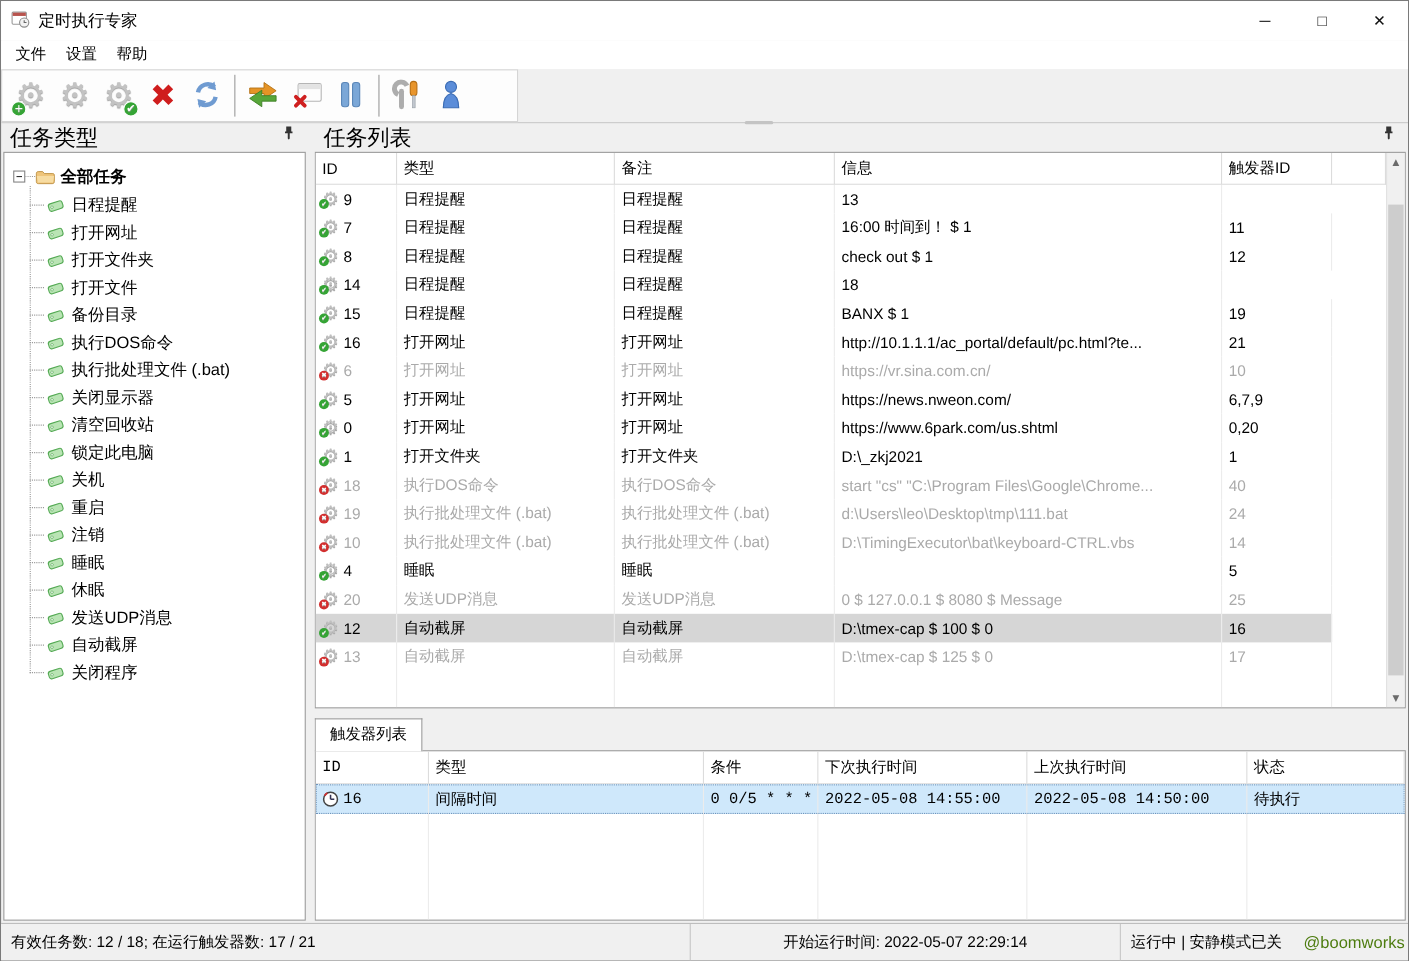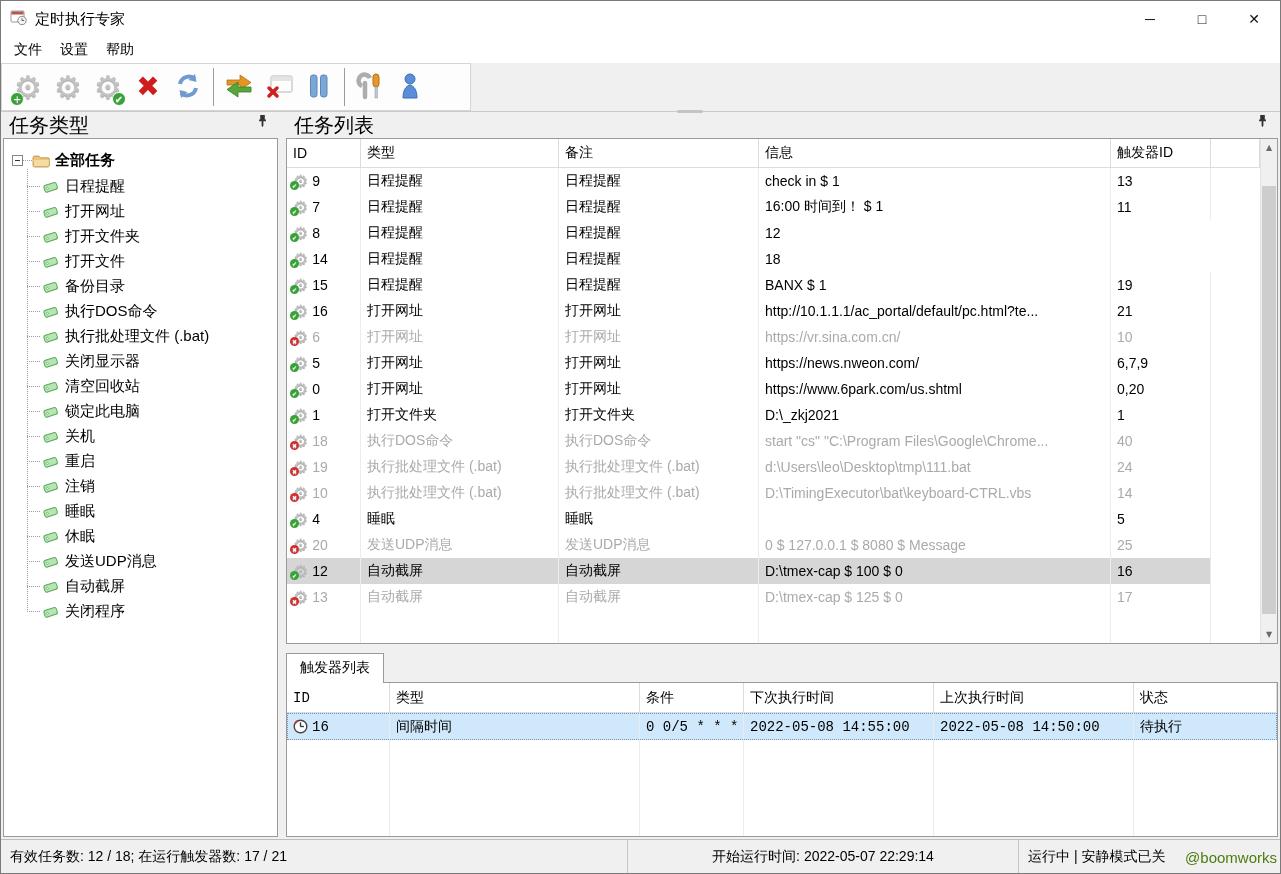--- a/index.html
+++ b/index.html
@@ -437,21 +437,20 @@
               <div class="tcell">触发器ID</div>
               <div class="tcell"></div>
             </div>
             <div class="trow">
               <div class="tcell hl">
                 <span class="gear16">⚙<span class="gbadge on">✔</span></span>
                 <span>9</span>
               </div>
               <div class="tcell hl">日程提醒</div>
               <div class="tcell hl">日程提醒</div>
-              <div class="tcell hl">check in $ 1</div>
               <div class="tcell hl">13</div>
               <div class="tcell"></div>
             </div>
             <div class="trow">
               <div class="tcell hl">
                 <span class="gear16">⚙<span class="gbadge on">✔</span></span>
                 <span>7</span>
               </div>
               <div class="tcell hl">日程提醒</div>
               <div class="tcell hl">日程提醒</div>
@@ -459,20 +458,21 @@
               <div class="tcell hl">11</div>
               <div class="tcell"></div>
             </div>
             <div class="trow">
               <div class="tcell hl">
                 <span class="gear16">⚙<span class="gbadge on">✔</span></span>
                 <span>8</span>
               </div>
               <div class="tcell hl">日程提醒</div>
               <div class="tcell hl">日程提醒</div>
+              <div class="tcell hl">check out $ 1</div>
               <div class="tcell hl">12</div>
               <div class="tcell"></div>
             </div>
             <div class="trow">
               <div class="tcell hl">
                 <span class="gear16">⚙<span class="gbadge on">✔</span></span>
                 <span>14</span>
               </div>
               <div class="tcell hl">日程提醒</div>
               <div class="tcell hl">日程提醒</div>

